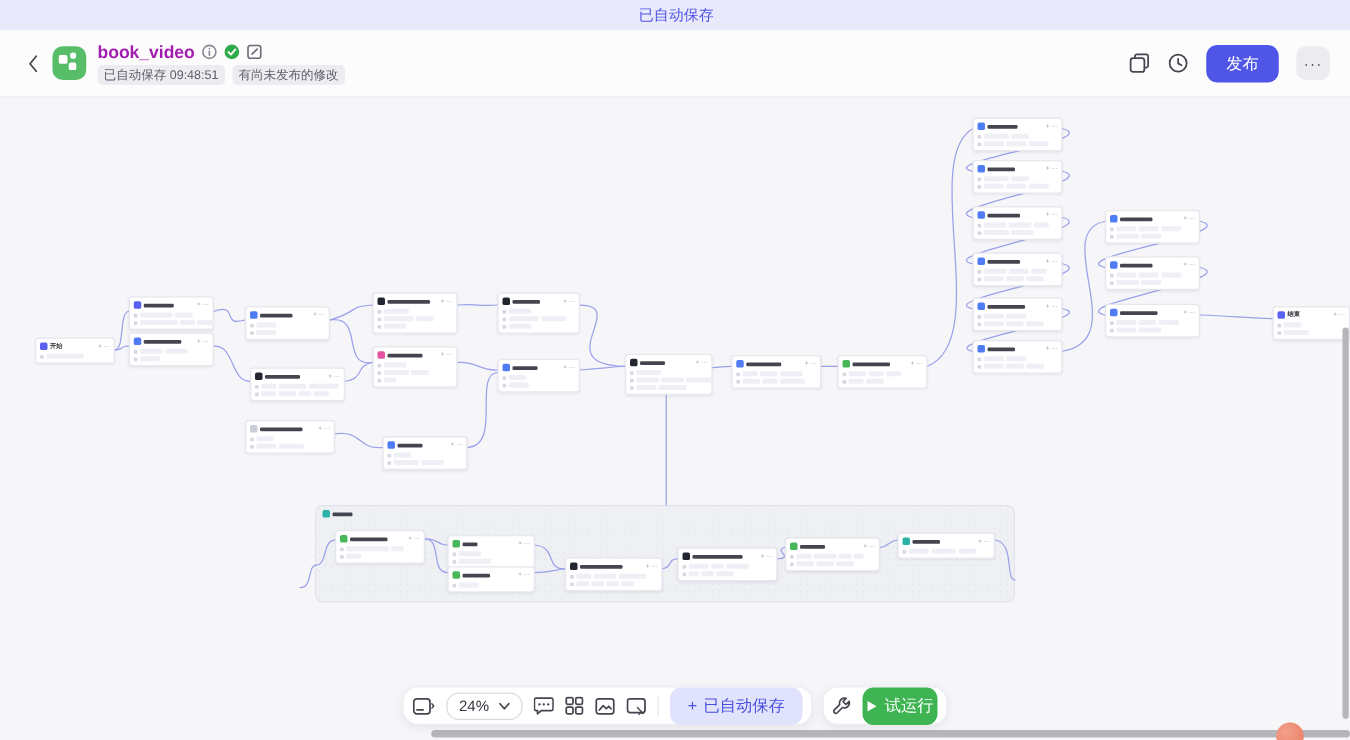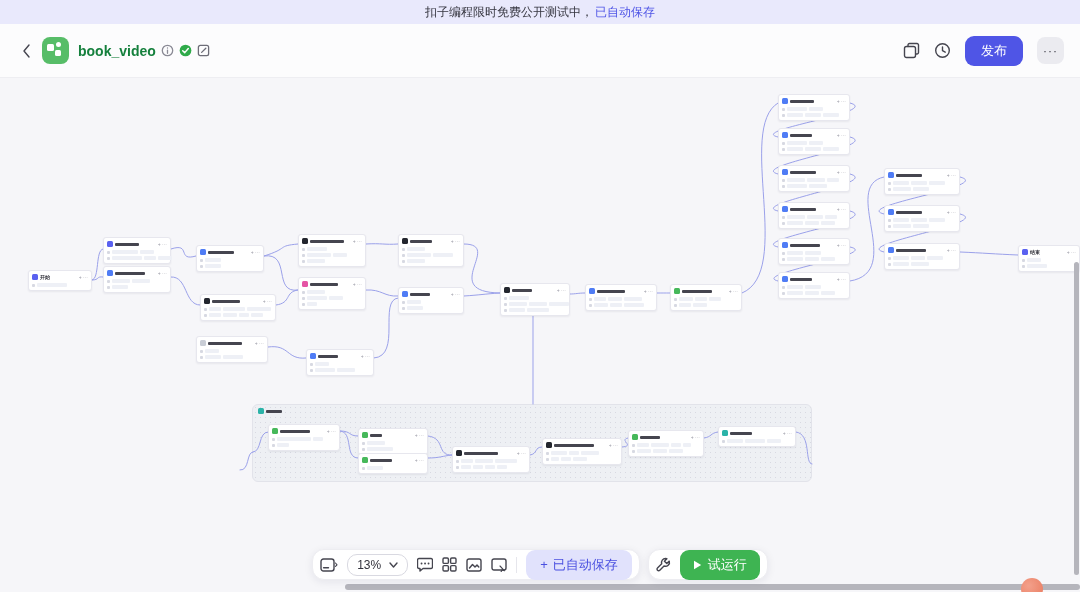--- a/index.html
+++ b/index.html
@@ -15,21 +15,21 @@
   .hdr { position:absolute; left:0; top:24px; width:1080px; height:54px; background:#fcfcfd;
     border-bottom:1px solid #eeeef2; display:flex; align-items:center; padding:0 16px; z-index:50; }
   .back { width:20px; height:20px; display:flex; align-items:center; justify-content:center; cursor:pointer; margin-right:6px; }
   .appicon { width:27px; height:27px; border-radius:8px; background:#57bd68; position:relative; margin-right:9px; flex:none; }
   .appicon i { position:absolute; background:#fff; border-radius:1.5px; }
   .appicon i.b1 { width:7px; height:7px; left:5px; top:7px; }
   .appicon i.b2 { width:5px; height:5px; left:14px; top:5px; border-radius:50%; }
   .appicon i.b3 { width:6px; height:6px; left:13px; top:13px; }
   .t-col { display:flex; flex-direction:column; gap:3px; }
   .t-row { display:flex; align-items:center; gap:5px; }
-  .title { font-size:14px; font-weight:bold; color:#15803d; }
+  .title { font-size:14px; font-weight:bold; color:#a21caf; }
   .mini-ic { width:13px; height:13px; display:inline-flex; }
   .b-row { display:flex; gap:6px; }
   .badge { background:#ececf1; color:#5d5d68; font-size:10px; padding:1px 5px; border-radius:4px; }
   .hdr-right { margin-left:auto; display:flex; align-items:center; gap:14px; }
   .hic { width:17px; height:17px; display:flex; cursor:pointer; }
   .publish { background:#4f55e6; color:#fff; font-size:13px; border:none; border-radius:9px;
     padding:6px 16px; cursor:pointer; }
   .morebtn { background:#ebebf0; color:#3a3a44; border:none; border-radius:8px; width:27px; height:27px;
     font-size:12px; letter-spacing:1px; cursor:pointer; line-height:1; }
 
@@ -53,21 +53,21 @@
   .tbwrap { position:absolute; left:0; top:549px; width:1080px; display:flex; justify-content:center; gap:8px; z-index:60; }
   .tgroup { background:#fff; border:1px solid #ededf1; border-radius:12px; box-shadow:0 2px 8px rgba(30,30,60,.08);
     height:31px; display:flex; align-items:center; padding:0 7px; gap:9px; }
   .tic { display:flex; align-items:center; cursor:pointer; }
   .zoomsel { display:flex; align-items:center; gap:8px; border:1px solid #d9d9e1; border-radius:10px;
     padding:3px 9px; font-size:12px; color:#32323c; cursor:pointer; background:#fff; }
   .tdiv { width:1px; height:16px; background:#e6e6ec; }
   .addnode { display:flex; align-items:center; gap:5px; background:#e1e2fc; color:#4a50e0; font-size:13px;
     border:none; border-radius:9px; padding:6px 14px; cursor:pointer; }
   .runbtn { display:flex; align-items:center; gap:6px; background:#3eb452; color:#fff; font-size:13px;
-    border:none; border-radius:9px; padding:6px 13px; cursor:pointer; }
+    border:none; border-radius:9px; padding:6px 3px; cursor:pointer; }
 
   
   .hscroll { position:absolute; left:345px; top:584px; width:735px; height:6px; background:#b5b5bc; border-radius:3px; z-index:55; }
   .vscroll { position:absolute; left:1074px; top:262px; width:5px; height:313px; background:#b5b5bc; border-radius:3px; z-index:55; }
   .assist { position:absolute; left:1021px; top:578px; width:22px; height:22px; border-radius:50%;
     background:radial-gradient(circle at 35% 35%, #f3a08b, #e97a5e); z-index:56; cursor:pointer; }
   svg.ic { stroke:#45454f; fill:none; stroke-width:1.4; stroke-linecap:round; stroke-linejoin:round; }
 </style>
 </head>
 <body>
@@ -652,21 +652,20 @@
       <div class="nrow">
         <span class="key"></span>
         <span class="chip" style="width:16px"></span>
         <span class="chip" style="width:20px"></span>
         <span class="chip" style="width:14px"></span>
       </div>
     </div>
   </div>
 
 <div class="banner">
-  <span>扣子编程限时免费公开测试中，</span>
   <a>已自动保存</a>
 </div>
 
 <div class="hdr">
   <div class="back">
     <svg class="ic" width="9" height="14" viewBox="0 0 9 14">
         <path d="M7,1 L2,7 L7,13"></path>
       </svg>
   </div>
   <div class="appicon">
@@ -690,20 +689,24 @@
             <path d="M4,7.2 L6.2,9.3 L10,4.9" stroke="#fff" stroke-width="1.6" fill="none" stroke-linecap="round" stroke-linejoin="round"></path>
           </svg>
         </span>
       <span class="mini-ic">
         <svg class="ic" width="13" height="13" viewBox="0 0 14 14" style="stroke:#6d6d78">
             <rect x="1.5" y="1.5" width="11" height="11" rx="2"></rect>
             <path d="M5,9 L9.5,4.5"></path>
           </svg>
         </span>
     </div>
+    <div class="b-row">
+      <span class="badge">已自动保存 09:48:51</span>
+      <span class="badge">有尚未发布的修改</span>
+    </div>
   </div>
   <div class="hdr-right">
     <span class="hic">
       <svg class="ic" width="17" height="17" viewBox="0 0 17 17">
           <rect x="1.5" y="4.5" width="11" height="11" rx="2"></rect>
           <path d="M5,4.5 L5,3 A1.5,1.5 0 0 1 6.5,1.5 L14,1.5 A1.5,1.5 0 0 1 15.5,3 L15.5,10.5 A1.5,1.5 0 0 1 14,12 L12.7,12"></path>
         </svg>
       </span>
     <span class="hic">
       <svg class="ic" width="17" height="17" viewBox="0 0 17 17">
@@ -719,21 +722,21 @@
 <div class="tbwrap">
   <div class="tgroup">
     <span class="tic">
       <svg class="ic" width="18" height="14" viewBox="0 0 18 14">
           <rect x="1" y="1" width="13" height="12" rx="2.5"></rect>
           <path d="M3.6,9.8 L8.5,9.8"></path>
           <path d="M15.5,5 L17,6.8 L15.5,8.4" stroke-width="1.1"></path>
         </svg>
       </span>
     <span class="zoomsel">
-      <span>13%</span>
+      <span>24%</span>
       <svg class="ic" width="9" height="6" viewBox="0 0 9 6">
           <path d="M1,1 L4.5,5 L8,1"></path>
         </svg>
       </span>
     <span class="tic">
       <svg class="ic" width="16" height="15" viewBox="0 0 16 15">
           <path d="M2,1.5 L14,1.5 A1.5,1.5 0 0 1 15.5,3 L15.5,10 A1.5,1.5 0 0 1 14,11.5 L6,11.5 L3,14 L3,11.5 L2,11.5 A1.5,1.5 0 0 1 0.5,10 L0.5,3 A1.5,1.5 0 0 1 2,1.5"></path>
           <path d="M4.5,6.5 L4.6,6.5 M8,6.5 L8.1,6.5 M11.5,6.5 L11.6,6.5" stroke-width="1.8"></path>
         </svg>
       </span>

